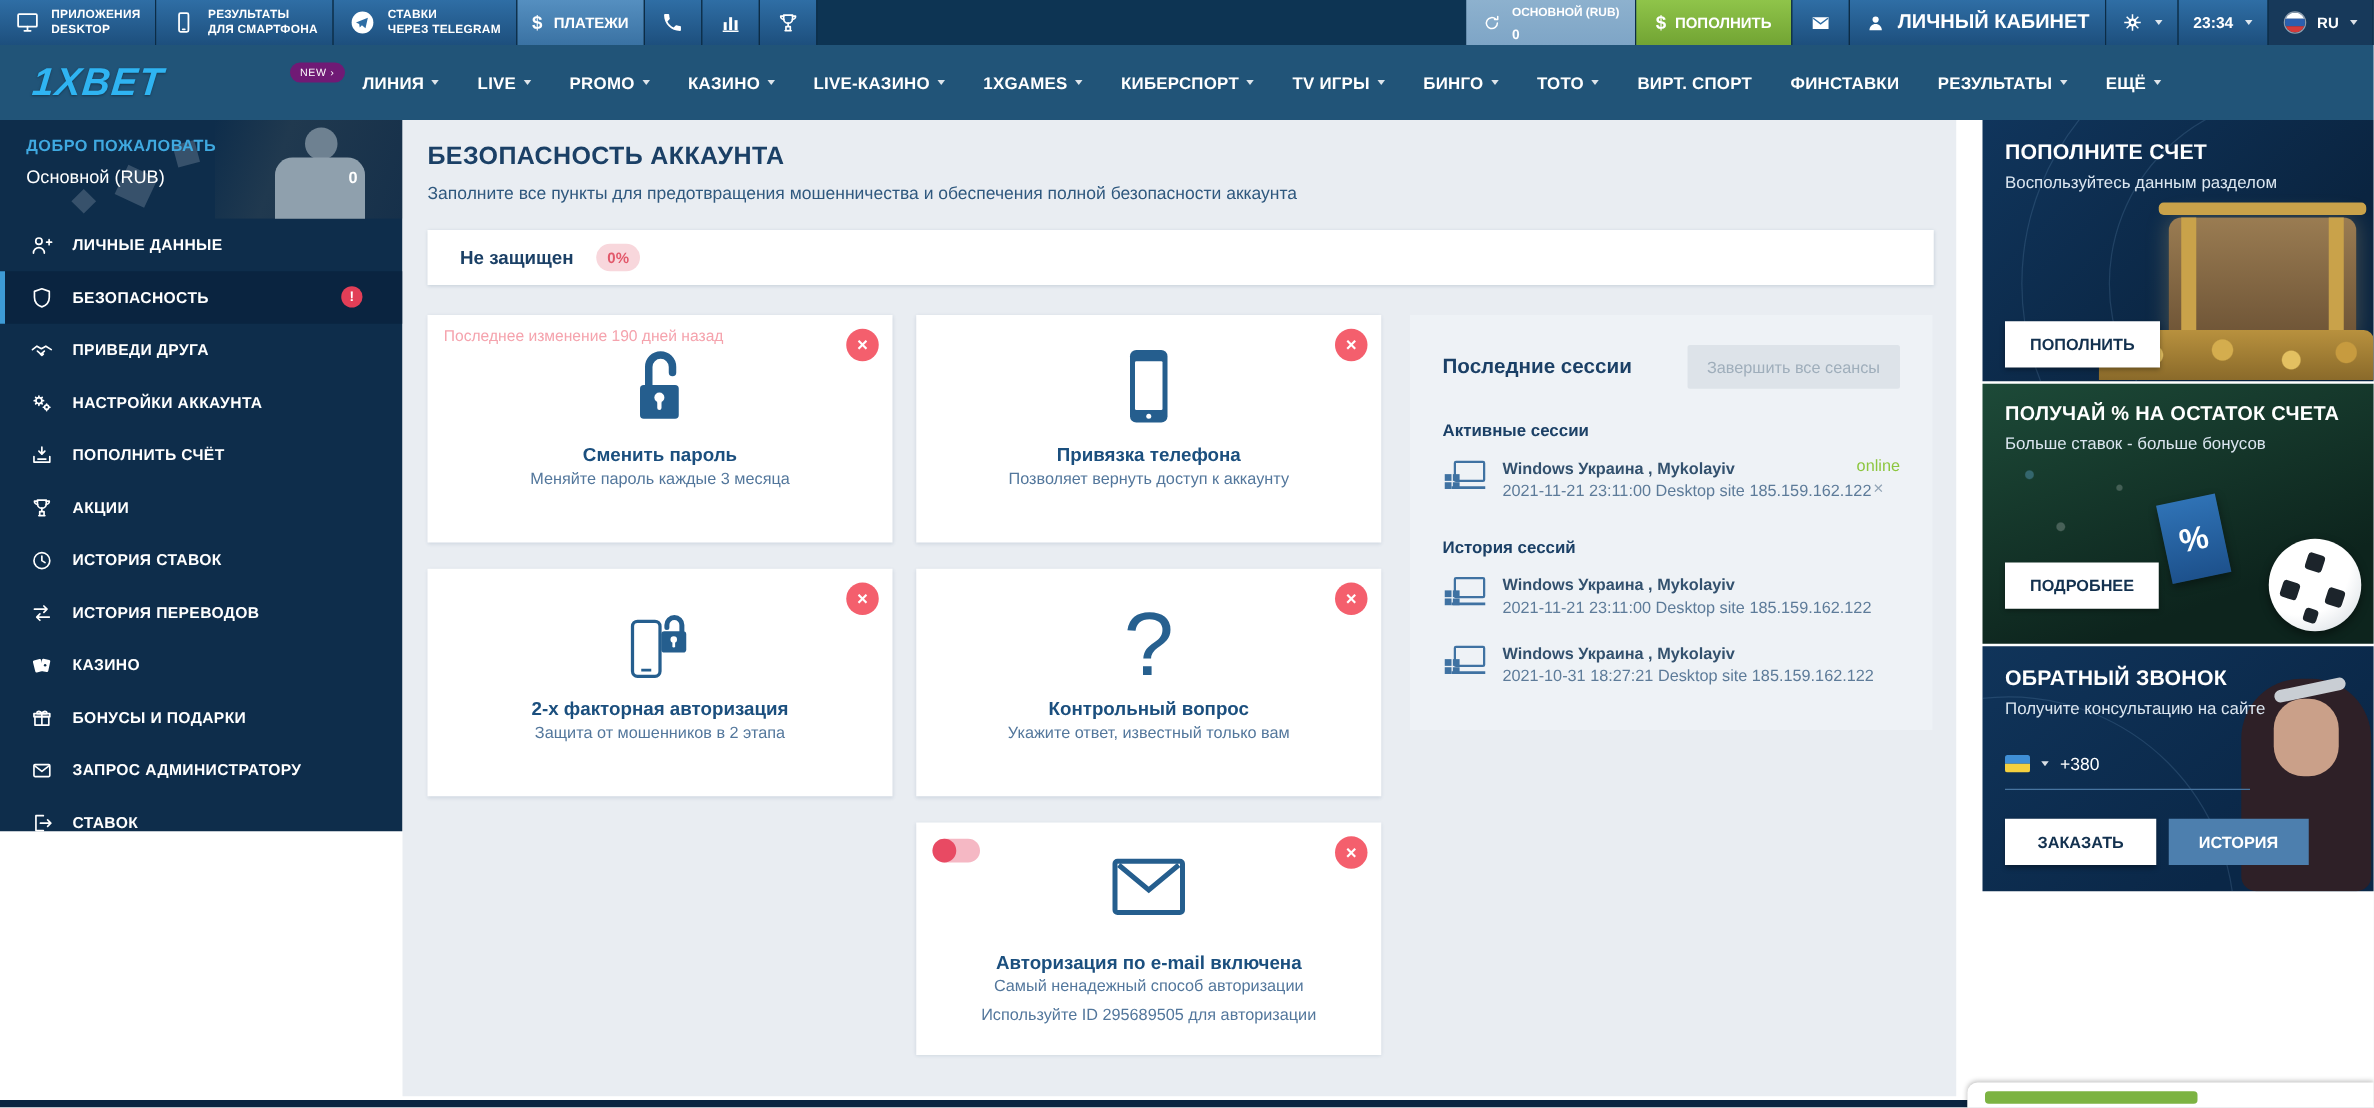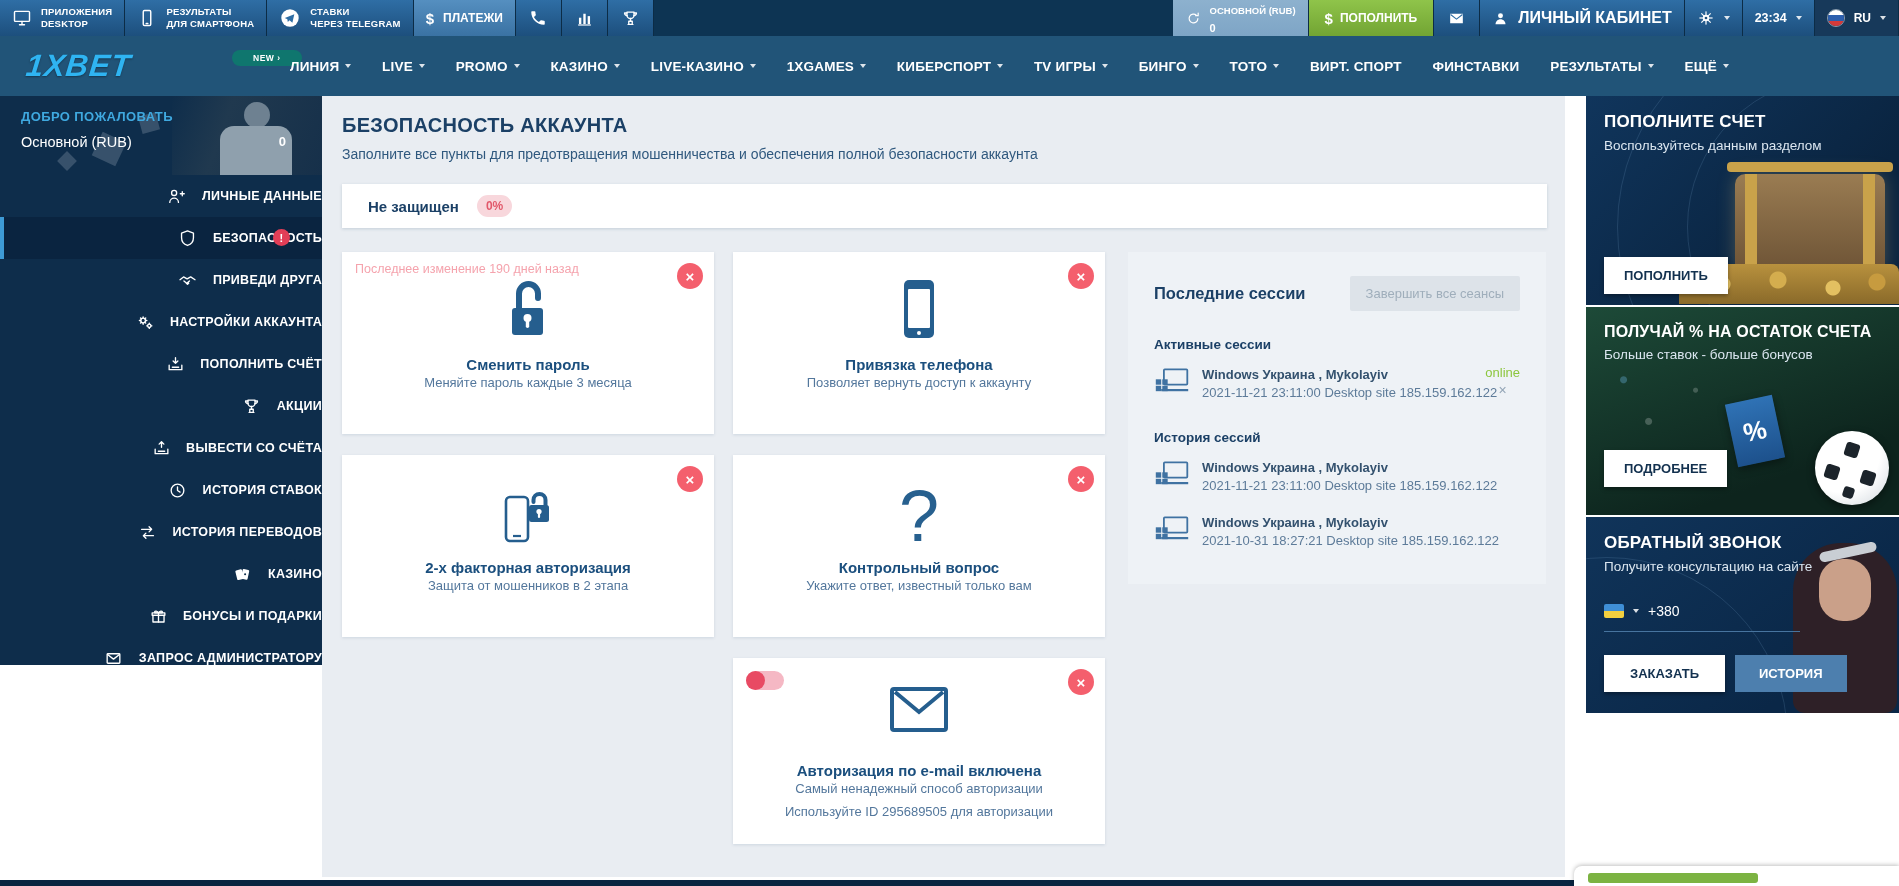--- a/index.html
+++ b/index.html
@@ -24,39 +24,39 @@
   .timetxt{font-size:12.5px;font-weight:bold;color:#fff;}
   .car{width:0;height:0;border-left:3.5px solid transparent;border-right:3.5px solid transparent;border-top:4px solid rgba(255,255,255,.85);display:inline-block;}
   .flag-ru{width:16px;height:16px;border-radius:50%;overflow:hidden;border:1px solid rgba(255,255,255,.5);}
   .flag-ru div{height:33.4%;}
   .langtile{background:#17395a;}
 
   
   .navbar{position:absolute;left:0;top:36px;width:1899px;height:60px;background:#215478;}
   .logo{position:absolute;left:26px;top:12px;font-style:italic;font-weight:900;font-size:31px;color:#2fb4f2;
         letter-spacing:1px;transform:skewX(-6deg);text-shadow:0 1px 2px rgba(0,0,0,.35);cursor:pointer;}
-  .newbadge{position:absolute;left:232px;top:14px;background:#0f766e;color:#fff;font-size:8.5px;font-weight:bold;
-        padding:3px 21px;border-radius:8px;letter-spacing:.5px;cursor:pointer;}
+  .newbadge{position:absolute;left:232px;top:14px;background:#701a75;color:#fff;font-size:8.5px;font-weight:normal;
+        padding:3px 8px;border-radius:8px;letter-spacing:.5px;cursor:pointer;}
   .mainnav{position:absolute;left:290px;right:170px;top:0;height:60px;display:flex;align-items:center;justify-content:space-between;}
   .nav-item{display:flex;align-items:center;gap:6px;color:#fff;font-weight:bold;font-size:13.5px;letter-spacing:.2px;cursor:pointer;white-space:nowrap;}
 
   
   .sidebar{position:absolute;left:0;top:96px;width:322px;height:569px;background:#0e2d4b;}
   .sidebar:after{content:"";position:absolute;left:0;top:667px;right:0;bottom:0;background:#0b2540;}
   .welcome{position:absolute;left:0;top:0;width:322px;height:79px;overflow:hidden;}
   .tri{position:absolute;width:26px;height:26px;background:rgba(160,175,190,.28);}
   .photo{position:absolute;right:0;top:0;width:150px;height:79px;background:linear-gradient(110deg,rgba(14,45,75,0) 0%,#20394f 35%,#16304a 100%);}
   .head{position:absolute;right:52px;top:6px;width:26px;height:26px;border-radius:50%;background:#6e8191;}
   .torso{position:absolute;right:30px;top:30px;width:72px;height:52px;border-radius:14px 14px 0 0;background:#8fa0ad;}
   .w-title{position:absolute;left:21px;top:13px;color:#3fa9e0;font-weight:bold;font-size:13px;letter-spacing:.4px;}
   .w-acc{position:absolute;left:21px;top:38px;color:#fff;font-size:14.5px;}
   .w-bal{position:absolute;right:36px;top:38px;color:#fff;font-size:13px;font-weight:bold;}
   .menu{position:absolute;left:0;top:79px;width:322px;}
   .mi{height:42px;display:flex;align-items:center;gap:15px;padding-left:23px;color:#fff;font-weight:bold;
-      font-size:12.5px;letter-spacing:.3px;cursor:pointer;position:relative;box-sizing:border-box;justify-content:flex-end;}
+      font-size:12.5px;letter-spacing:.3px;cursor:pointer;position:relative;box-sizing:border-box;}
   .mi .mic{width:20px;display:flex;justify-content:center;}
   .mi.active{background:#0a2440;border-left:4px solid #3e9bd6;padding-left:19px;}
   .alertbadge{position:absolute;right:32px;top:12px;width:17px;height:17px;border-radius:50%;background:#e23e57;
       color:#fff;font-size:11px;font-weight:bold;display:flex;align-items:center;justify-content:center;}
 
   
   .content{position:absolute;left:322px;top:96px;width:1243px;height:781px;background:#e9edf2;}
   .page-title{position:absolute;left:20px;top:18px;font-size:20px;font-weight:bold;color:#1b4066;letter-spacing:.3px;}
   .page-sub{position:absolute;left:20px;top:50px;font-size:14px;color:#2f587e;}
   .statusbar{position:absolute;left:20px;top:88px;width:1205px;height:44px;background:#fff;
@@ -385,30 +385,20 @@
             <path d="M7.5 4h9v3.5a4.5 4.5 0 01-9 0Z"></path>
             <path d="M7.5 5H4.5a3 3 0 003.2 3.2M16.5 5h3a3 3 0 01-3.2 3.2"></path>
             <path d="M12 12v3.5M9 19.5h6M9.8 15.5h4.4v4h-4.4z"></path>
           </svg>
         </span>
       <span>АКЦИИ</span>
     </div>
     <div class="mi">
       <span class="mic">
           <svg class="wi" width="19" height="19" viewBox="0 0 24 24">
-            <path d="M12 10.5v-7M9 6.5l3-3 3 3"></path>
-            <path d="M4 13v5.5h16V13"></path>
-            <path d="M8 15.5h8"></path>
-          </svg>
-        </span>
-      <span>ВЫВЕСТИ СО СЧЁТА</span>
-    </div>
-    <div class="mi">
-      <span class="mic">
-          <svg class="wi" width="19" height="19" viewBox="0 0 24 24">
             <circle cx="12" cy="12" r="8"></circle>
             <path d="M12 7.5V12l3.2 2"></path>
           </svg>
         </span>
       <span>ИСТОРИЯ СТАВОК</span>
     </div>
     <div class="mi">
       <span class="mic">
           <svg class="wi" width="19" height="19" viewBox="0 0 24 24">
             <path d="M4.5 8h12.5M14 4.8L17.2 8 14 11.2"></path>

